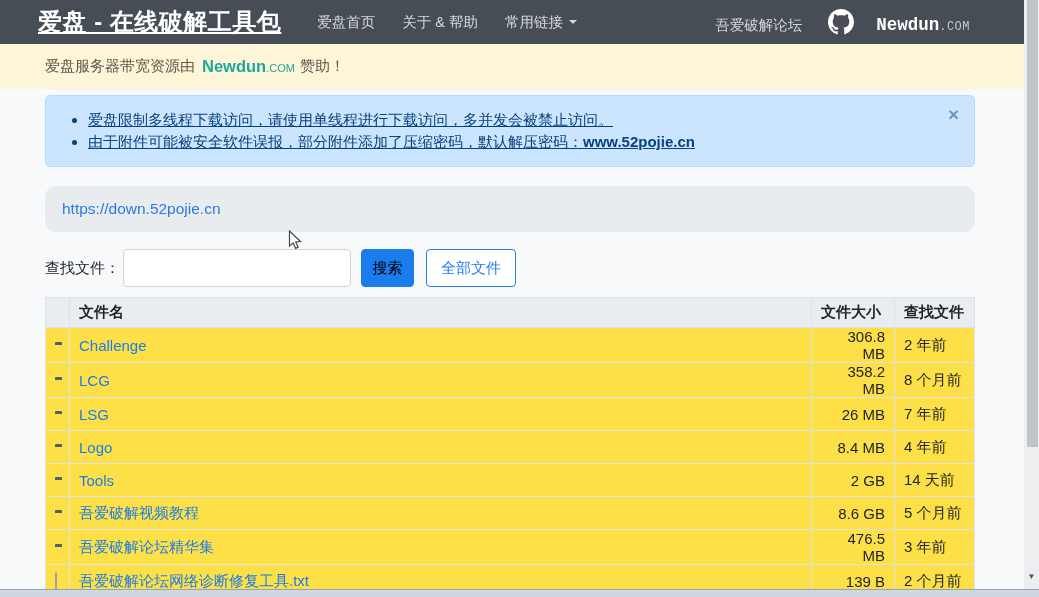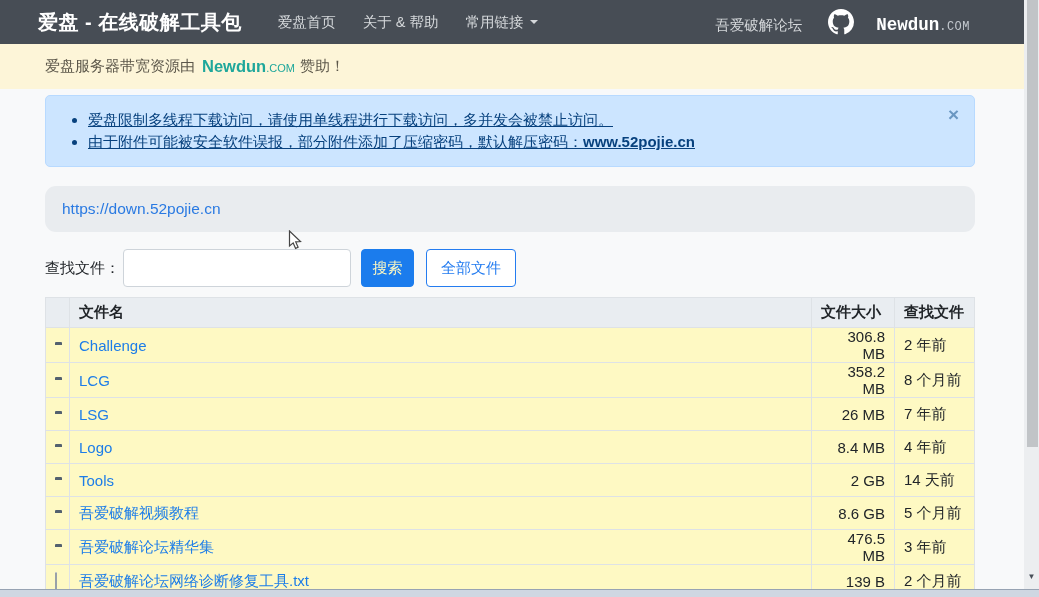--- a/index.html
+++ b/index.html
@@ -9,21 +9,21 @@
     background:#f8f9fa; position:relative; font-size:15px; color:#212529;
   }
   .viewport { position:absolute; inset:0; width:1039px; height:597px; overflow:hidden; }
   .page { position:absolute; top:0; left:0; width:1024px; }
 
   
   .navbar {
     height:44px; background:#474d55; display:flex; align-items:center;
     padding:0 54px 0 38px; color:#fff;
   }
-  .brand { font-size:20px; font-weight:bold; color:#fff; letter-spacing:.5px; cursor:pointer; }
+  .brand { font-size:24px; font-weight:bold; color:#fff; letter-spacing:.5px; cursor:pointer;text-decoration:underline; }
   .nav-links { display:flex; align-items:center; margin-left:36px; }
   .nav-link { color:#d5d8db; font-size:14.5px; margin-right:27px; cursor:pointer; display:flex; align-items:center; }
   .caret { display:inline-block; margin-left:6px; width:0; height:0;
     border-left:4px solid transparent; border-right:4px solid transparent; border-top:4px solid #d5d8db; }
   .nav-right { margin-left:auto; display:flex; align-items:flex-end;font-family:Liberation Mono, monospace; }
   .nav-right .nav-link { margin-right:0; }
   .gh-icon { width:26px; height:26px; margin:0 22px 0 26px; cursor:pointer; display:block; }
   .newdun-logo { display:flex; align-items:baseline; cursor:pointer; }
   .newdun-main { font-weight:bold; font-size:17.5px; color:#fff; }
   .newdun-suffix { font-size:12px; color:#c2c7cd; letter-spacing:.5px; }
@@ -63,29 +63,29 @@
 
   
   .search-row { margin-top:17px; height:38px; display:flex; align-items:center; }
   .search-label { font-size:15px; color:#212529; }
   .search-input {
     width:228px; height:38px; border:1px solid #ced4da; border-radius:4px;
     margin-left:3px; padding:0 10px; font-size:15px; font-family:inherit; background:#fff;
   }
   .btn { height:38px; border-radius:4px; font-size:15px; font-family:inherit; cursor:pointer; }
   .btn-search {
-    margin-left:10px; width:53px; background:#1b7ced; border:1px solid #1b7ced; color:#fef9c3;
+    margin-left:10px; width:53px; background:#1b7ced; border:1px solid #1b7ced; color:#000000;
   }
   .btn-all {
     margin-left:12px; width:90px; background:#fff; border:1px solid #247cf0; color:#247cf0;
   }
 
   
   table.files {
-    margin-top:10px; width:930px; border-collapse:collapse; background:#fef9c3; font-size:15px;
+    margin-top:10px; width:930px; border-collapse:collapse; background:#fde047; font-size:15px;
   }
   table.files th, table.files td { border:1px solid #dee2e6; }
   table.files th {
     background:#e9edf1; height:30px; font-weight:bold; text-align:left; padding:0 9px;
   }
   table.files td { height:33px; padding:0 9px; }
   th.col-size, td.cell-size { text-align:right; width:83px; padding-right:10px; }
   th.col-date, td.cell-date { text-align:left; width:80px; white-space:nowrap; }
   th.col-icon, td.cell-icon { width:24px; padding:0; }
   td.cell-name a { color:#1d7de8; text-decoration:none; cursor:pointer; }

